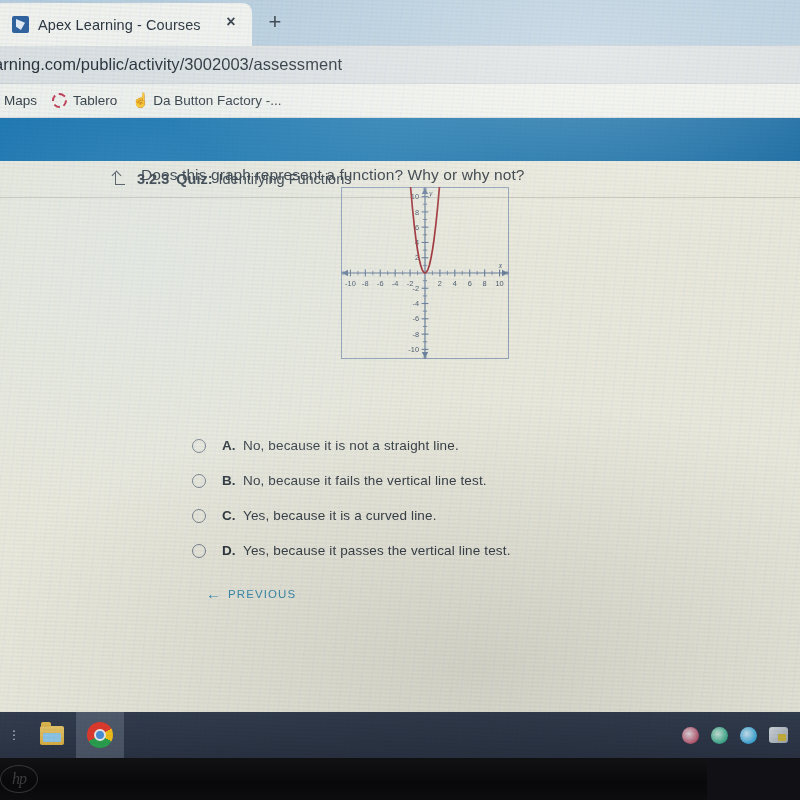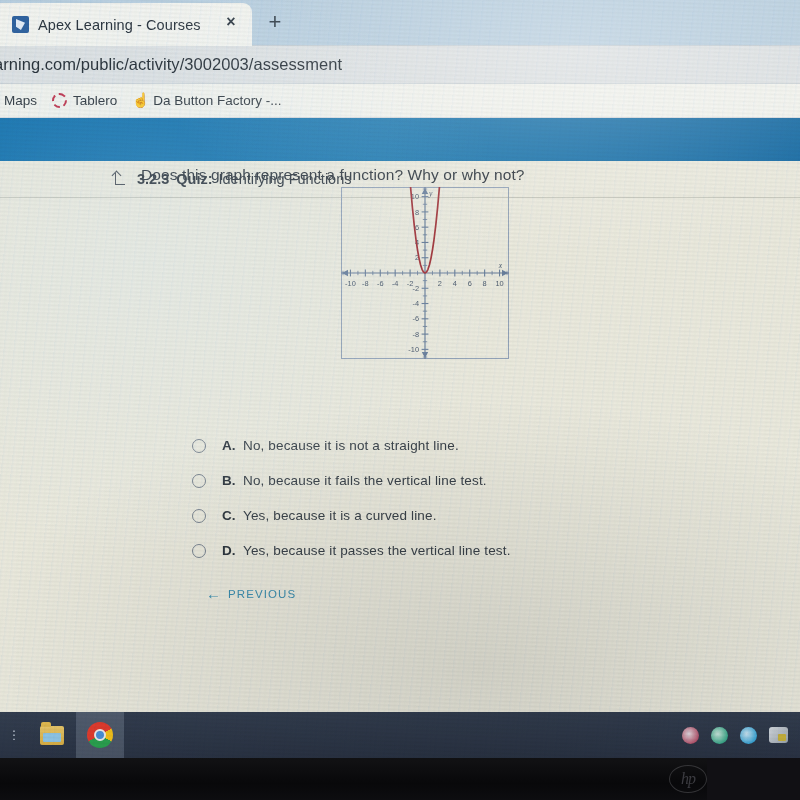--- a/index.html
+++ b/index.html
@@ -423,21 +423,21 @@
   
   #bezel {
     position: absolute;
     left: 0; top: 758px;
     width: 707px; height: 42px;
     background: #0c0c0e;
     background: linear-gradient(180deg, #121214 0%, #08080a 60%, #0d0d10 100%);
     z-index: 30;
     display: flex;
     align-items: center;
-    justify-content: flex-end;
+    justify-content: flex-start;
   }
   #hp-logo {
     width: 38px; height: 28px;
     border-radius: 50%;
     border: 1.5px solid #3b3b3e;
     display: flex;
     align-items: center;
     justify-content: center;
     font-family: "Liberation Serif", serif;
     font-style: italic;

